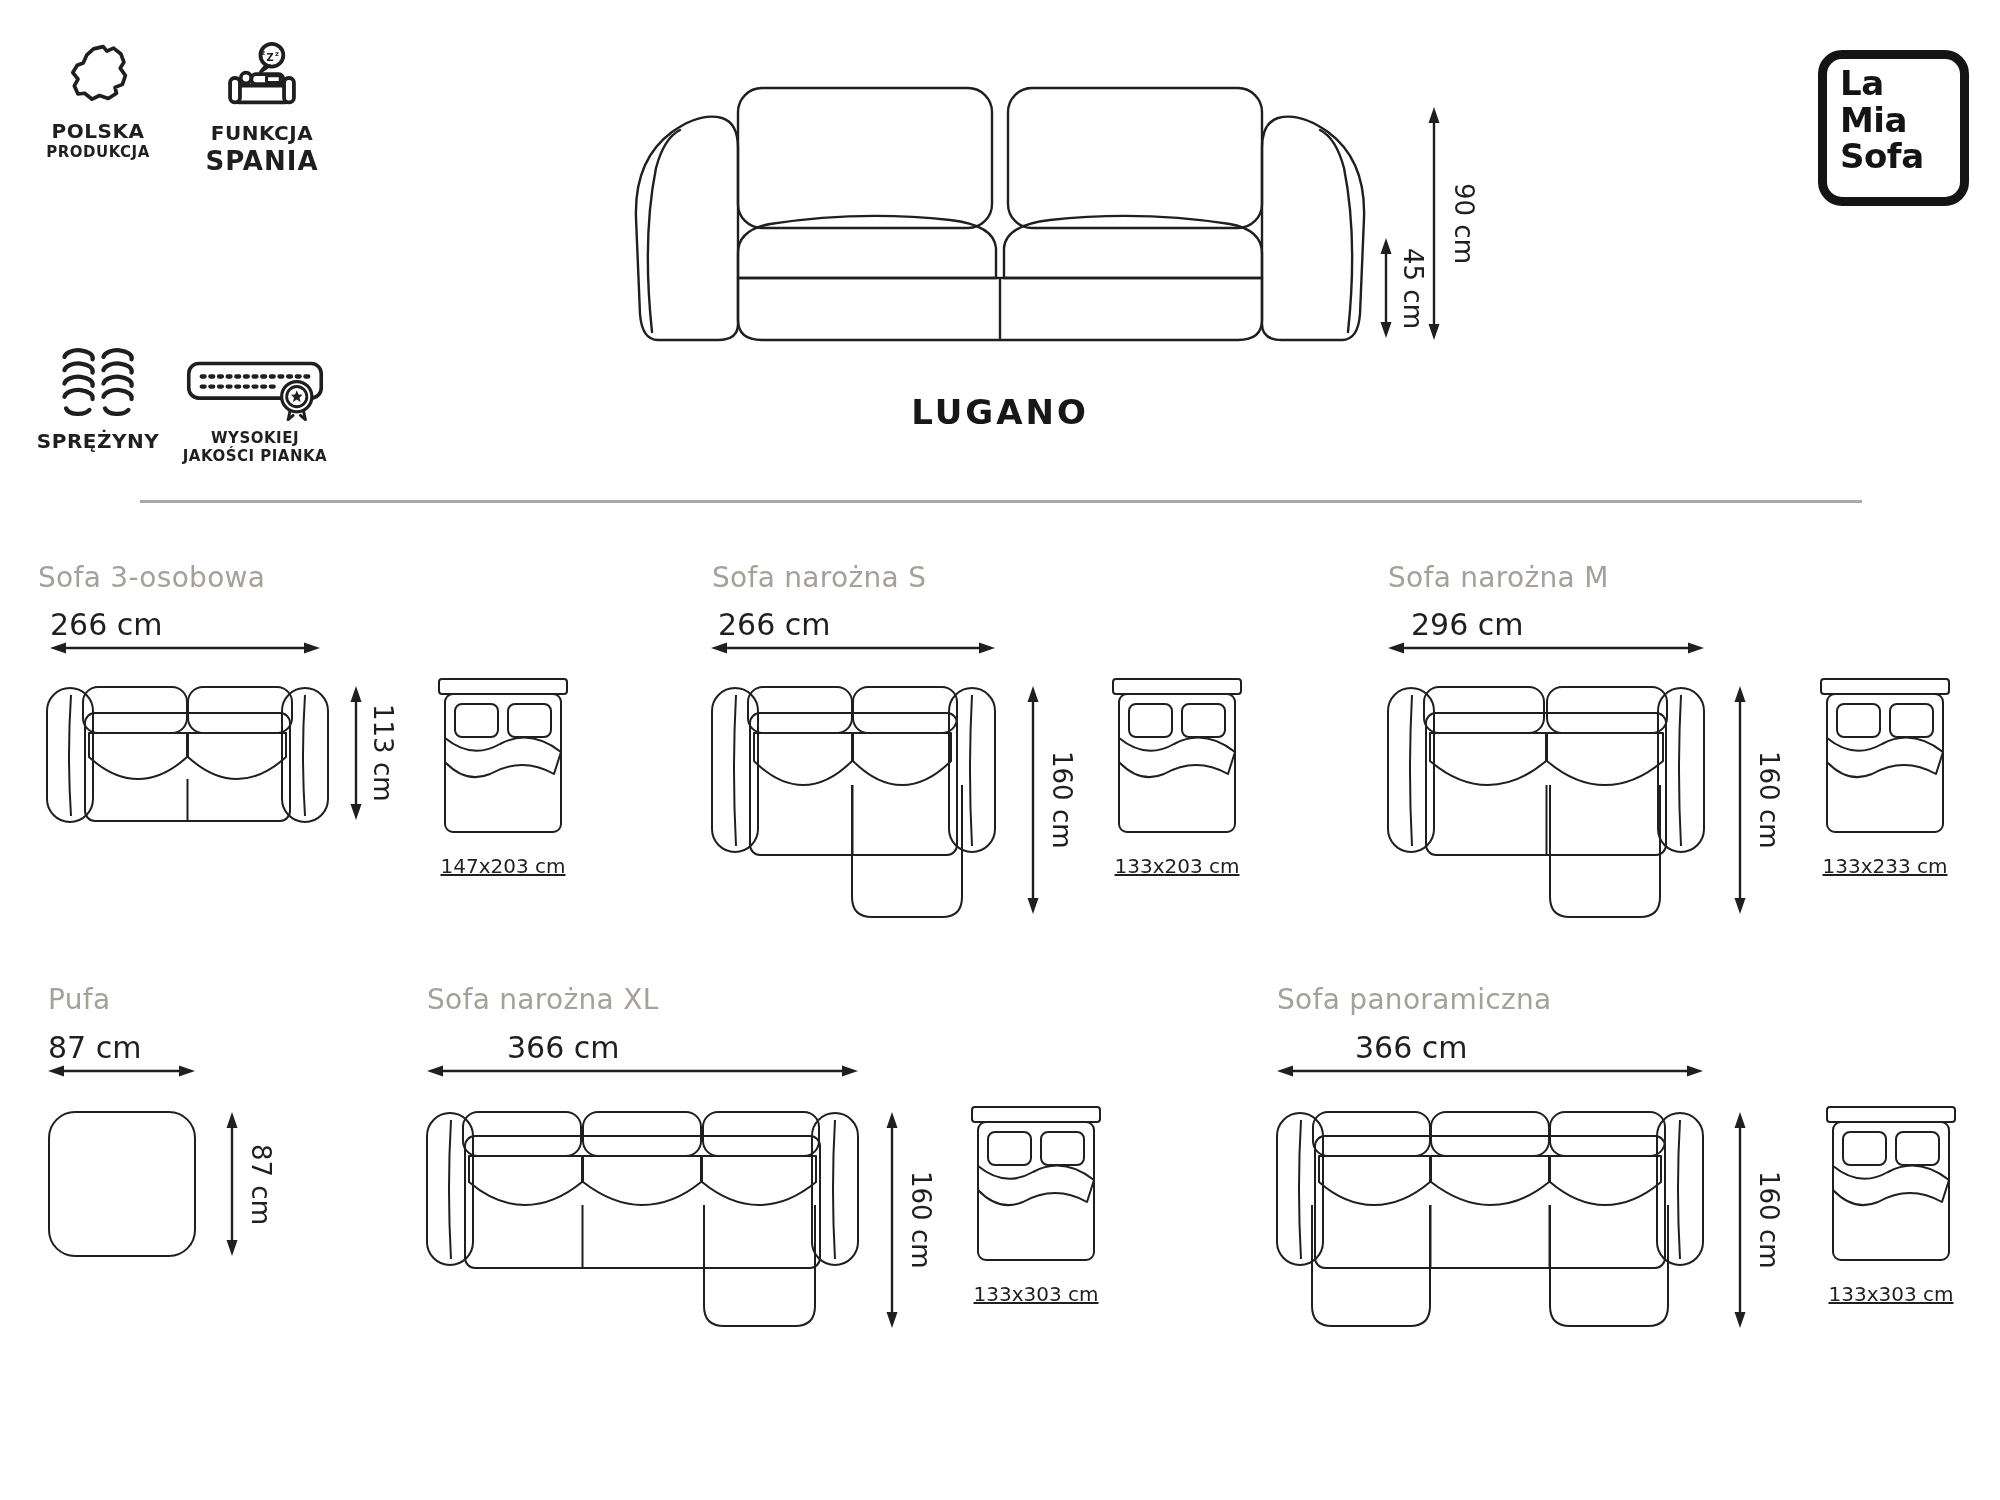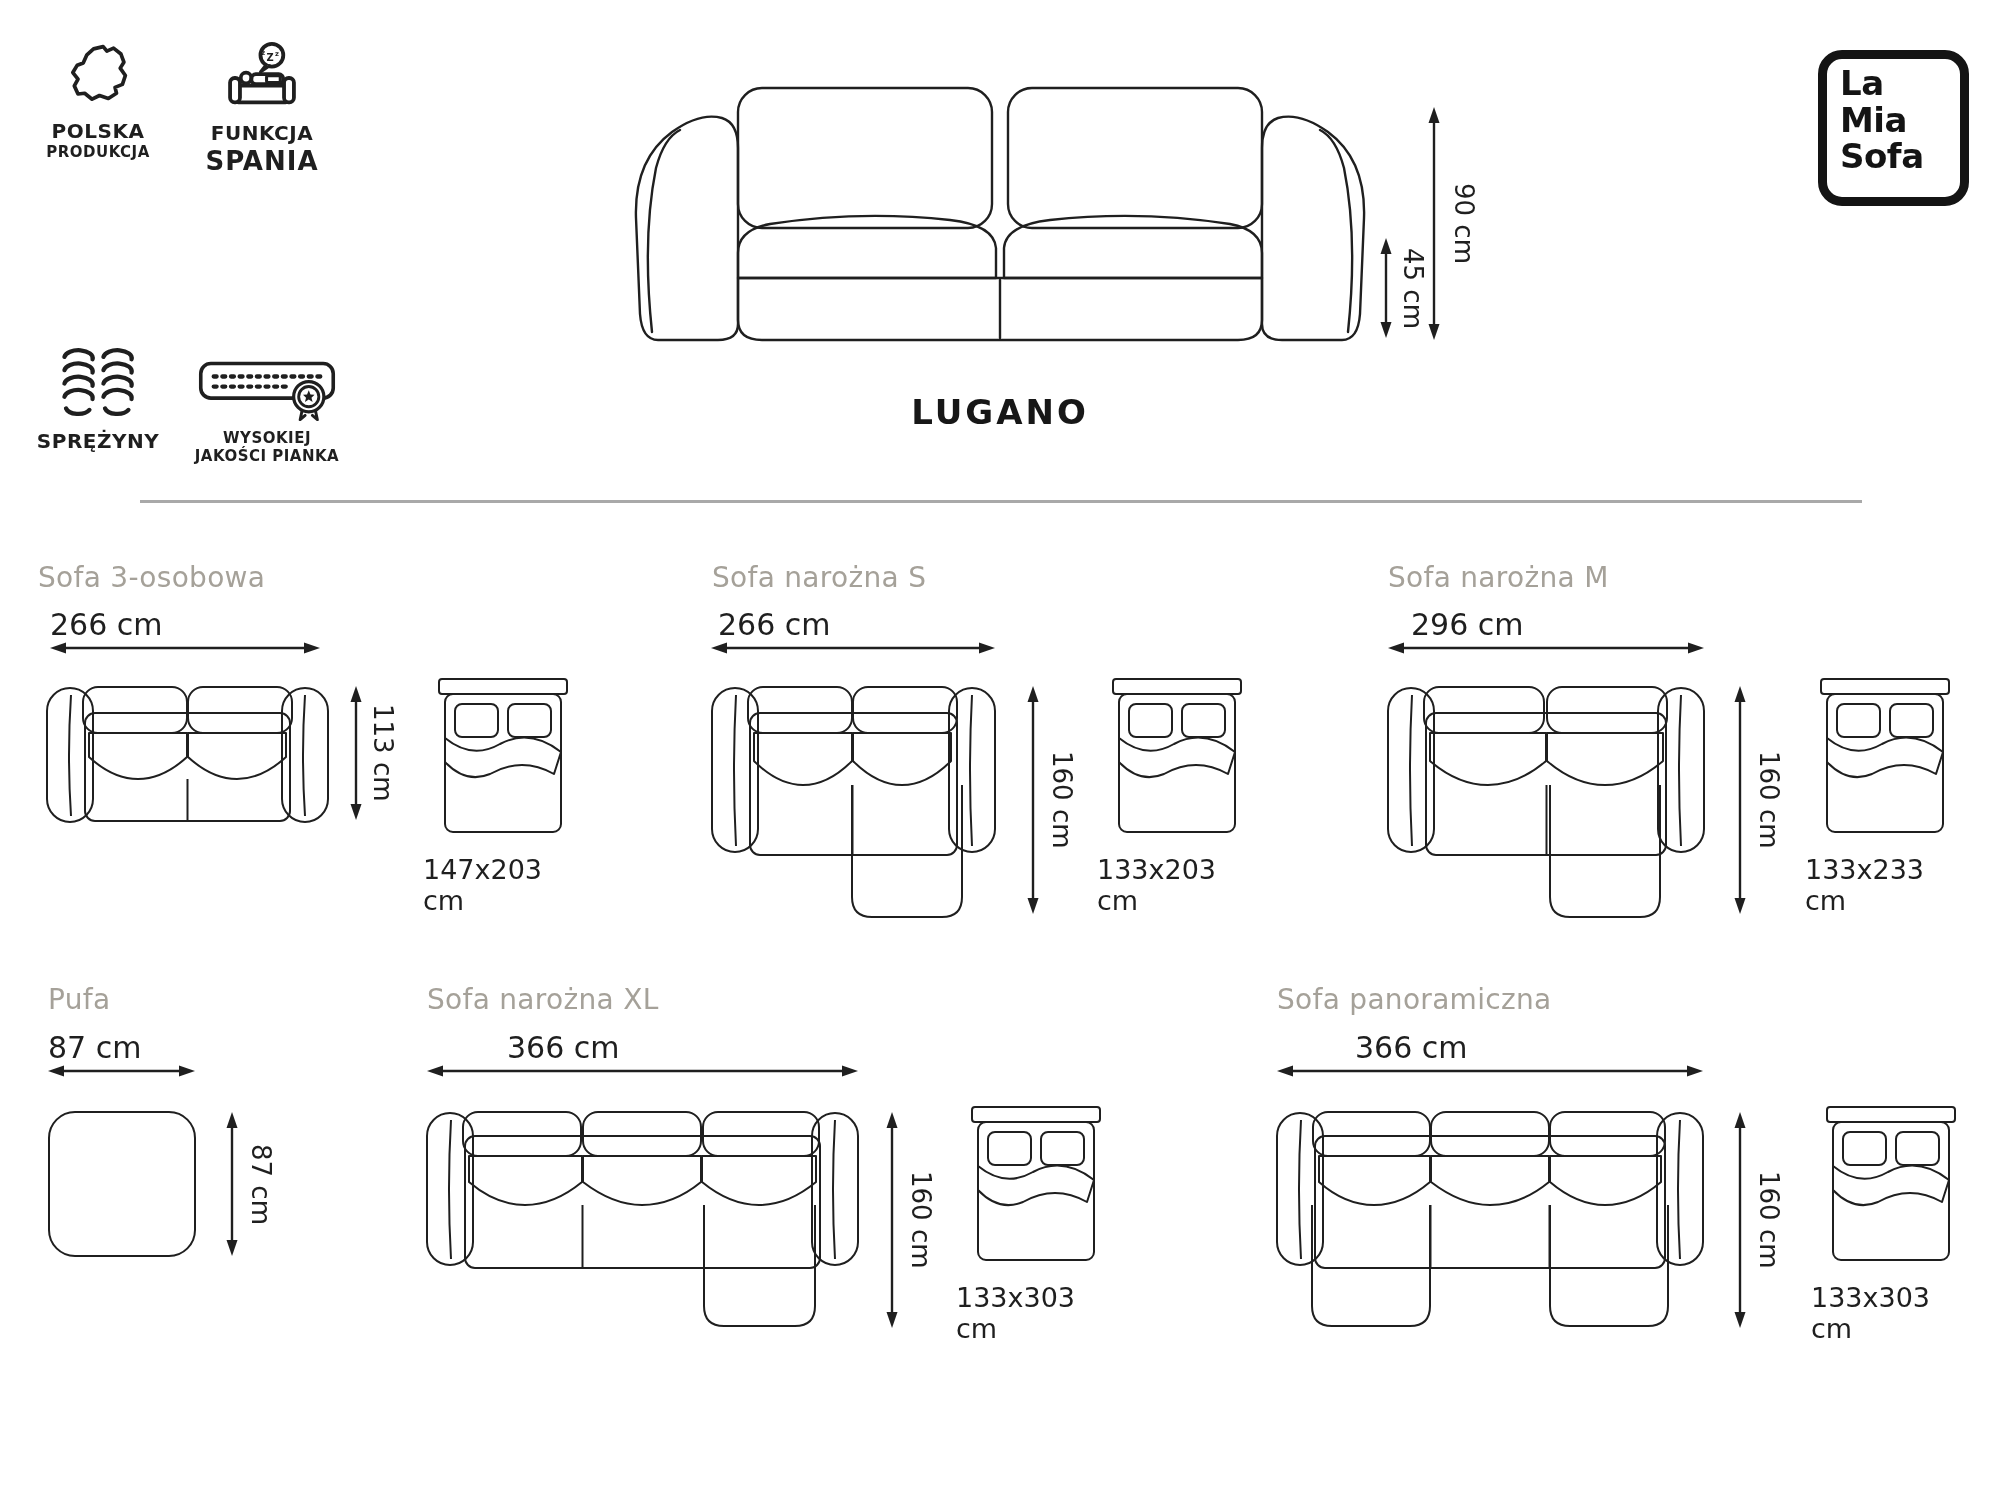--- a/index.html
+++ b/index.html
@@ -24,21 +24,21 @@
   .badge.eq2 .l2{font-size:21px;}
   .badge.tiny .l1{font-size:15px;}
   .badge.tiny .l2{font-size:15px;}
   
   .draw svg{display:block;}
   .draw path,.draw rect,.draw line,.draw circle{stroke:var(--line);fill:none;}
   
   .wlabel{position:absolute;text-align:left;font-size:30px;color:var(--line);}
   .vlabel{position:absolute;writing-mode:vertical-rl;text-orientation:mixed;text-align:center;font-size:26px;color:var(--line);}
   .vtitle{position:absolute;font-size:28px;color:var(--heading);letter-spacing:.3px;}
-  .bedlabel{position:absolute;font-size:27px;color:var(--line);}
+  .bedlabel{position:absolute;text-align:center;font-size:20px;color:var(--line);text-decoration:underline;}
   .arrow polygon{fill:var(--line);stroke:none;}
   .arrow line{stroke:var(--line);stroke-width:2.4;}
   
   #logo{position:absolute;left:1818px;top:50px;width:120px;height:132px;
     border:9px solid #141414;border-radius:24px;padding:6px 0 0 13px;
     font-weight:bold;font-size:34px;line-height:1.08;color:#141414;letter-spacing:-.5px;}
   #product-name{position:absolute;left:850px;top:392px;width:300px;text-align:center;
     font-size:34px;font-weight:bold;letter-spacing:3px;color:#171717;}
   #divider{position:absolute;left:140px;top:500px;width:1722px;height:3px;background:var(--divider);}
 </style>
@@ -85,21 +85,21 @@
       <path d="M14,80 a16,9 0 0 0 30,2" stroke-width="5.5"></path>
       <path d="M62,14 a18,10 0 1 1 36,3" stroke-width="5.5"></path>
       <path d="M62,31 a18,10 0 1 1 36,3" stroke-width="5.5"></path>
       <path d="M62,48 a18,10 0 1 1 36,3" stroke-width="5.5"></path>
       <path d="M62,65 a18,10 0 1 1 36,3" stroke-width="5.5"></path>
       <path d="M64,80 a16,9 0 0 0 30,2" stroke-width="5.5"></path>
     </svg>
     <div class="l1">SPRĘŻYNY</div>
   </div>
 
-  <div class="badge tiny" style="left:172px;top:352px;width:190px;">
+  <div class="badge tiny" style="left:160px;top:352px;width:190px;">
     <svg width="144" height="72" viewBox="0 0 200 100">
       <rect x="8" y="16" width="184" height="48" rx="14" stroke-width="5"></rect>
       <line x1="26" y1="34" x2="174" y2="34" stroke-width="6" stroke-dasharray="4 8"></line>
       <line x1="26" y1="48" x2="132" y2="48" stroke-width="6" stroke-dasharray="4 8"></line>
       <path d="M149,80 L146,94 L153,88" stroke-width="4" fill="#fff"></path>
       <path d="M167,80 L170,94 L163,88" stroke-width="4" fill="#fff"></path>
       <circle cx="158" cy="62" r="21" stroke-width="4.5" fill="#fff"></circle>
       <circle cx="158" cy="62" r="14" stroke-width="4"></circle>
       <polygon points="158,53 160.4,59 166,59.5 161.8,63.5 163.3,69.3 158,66 152.7,69.3 154.2,63.5 150,59.5 155.6,59" fill="#1f1f1f" stroke="none"></polygon>
     </svg>

